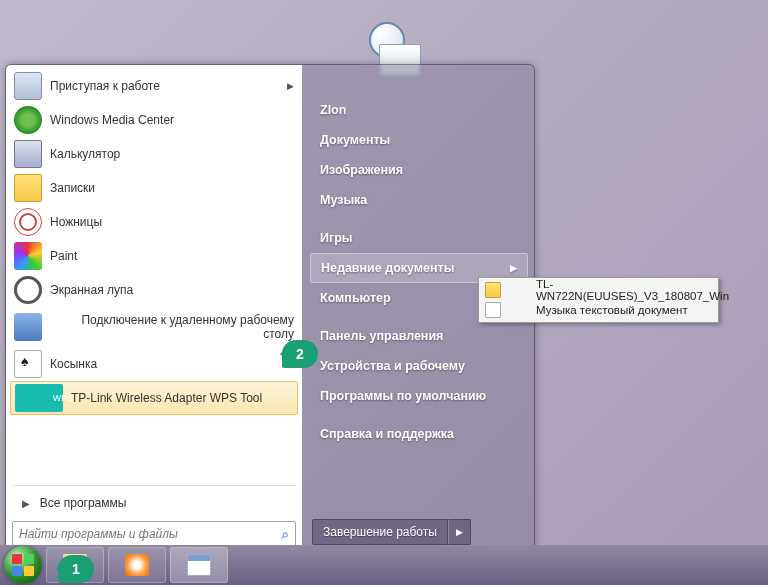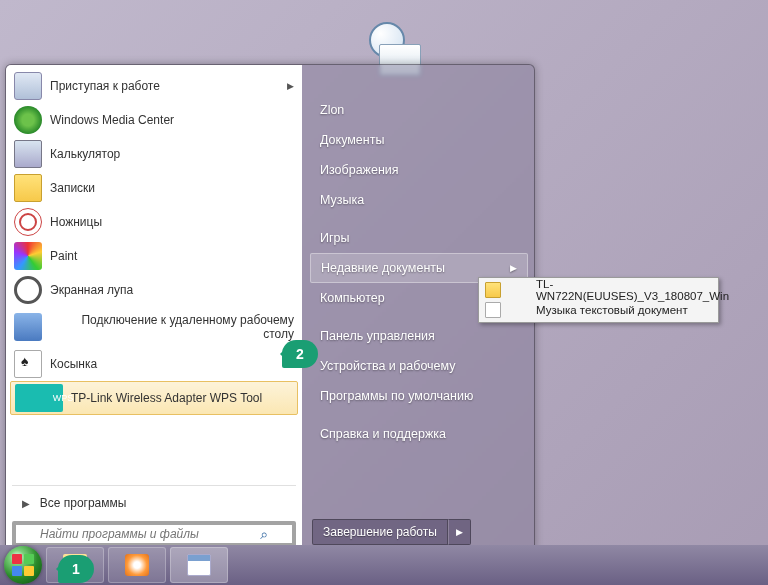--- a/index.html
+++ b/index.html
@@ -17,25 +17,25 @@
   .prog-list { flex: 1; overflow: hidden; }
   .prog-item { display: flex; align-items: center; height: 34px; padding: 2px 4px; font-size: 12px; color: #333; cursor: pointer; border-radius: 2px; position: relative; text-align: right; }
   .prog-item .icon { width: 28px; height: 28px; margin-right: 8px; flex-shrink: 0; }
   .prog-item .arrow { margin-left: auto; font-size: 9px; color: #555; }
   .prog-item.tall { height: 40px; }
   .prog-item.selected { background: linear-gradient(#fdf3d9,#fbe7b3); border: 1px solid #e8c062; }
 
   .sep { height: 1px; background: #e0e0e0; margin: 3px 2px; }
   .all-progs { display: flex; align-items: center; height: 28px; padding: 0 6px; font-size: 12px; color: #333; cursor: pointer; }
   .all-progs .tri { margin-right: 10px; font-size: 10px; color: #555; margin-left: 6px; }
-  .searchbox { margin: 4px 2px 2px 2px; height: 26px; border: 4px solid #a3a3a3; border-radius: 2px; display: flex; align-items: center; padding: 0 24px; background: #fff; }
+  .searchbox { margin: 4px 2px 2px 2px; height: 26px; border: 1px solid #a3a3a3; border-radius: 2px; display: flex; align-items: center; padding: 0 6px; background: #fff; }
   .searchbox input { flex: 1; border: none; outline: none; font-size: 12px; font-style: italic; color: #888; background: transparent; }
   .searchbox .mag { color: #3a6ea5; font-size: 14px; }
 
-  .r-item { height: 30px; display: flex; align-items: center; padding: 0 10px; font-size: 12.5px; color: #fff; text-shadow: 0 1px 2px rgba(0,0,0,0.4); cursor: pointer; border-radius: 2px; position: relative; }
+  .r-item { height: 30px; display: flex; align-items: center; padding: 0 10px; font-size: 12.5px; color: #fff; text-shadow: 0 1px 2px rgba(0,0,0,0.4); cursor: pointer; border-radius: 2px; position: relative; font-weight: bold; }
   .r-item.hl { background: rgba(255,255,255,0.18); border: 1px solid rgba(255,255,255,0.35); }
   .r-item .sub-arrow { margin-left: auto; font-size: 9px; color: #fff; }
   .r-gap { height: 8px; }
 
   .shutdown-row { margin-top: auto; display: flex; padding: 2px; }
   .shutdown-btn { background: rgba(80,70,100,0.55); border: 1px solid rgba(0,0,0,0.3); color: #fff; font-size: 12px; padding: 5px 10px; border-radius: 2px 0 0 2px; cursor: pointer; text-shadow: 0 1px 1px rgba(0,0,0,0.4); }
   .shutdown-arrow { background: rgba(80,70,100,0.55); border: 1px solid rgba(0,0,0,0.3); border-left: 1px solid rgba(255,255,255,0.2); color: #fff; font-size: 9px; padding: 5px 7px; border-radius: 0 2px 2px 0; cursor: pointer; }
 
   
   .flyout { position: absolute; left: 478px; top: 277px; width: 241px; background: #f4f4f4; border: 1px solid #9a9a9a; box-shadow: 2px 2px 4px rgba(0,0,0,0.3); padding: 2px; z-index: 50; }

